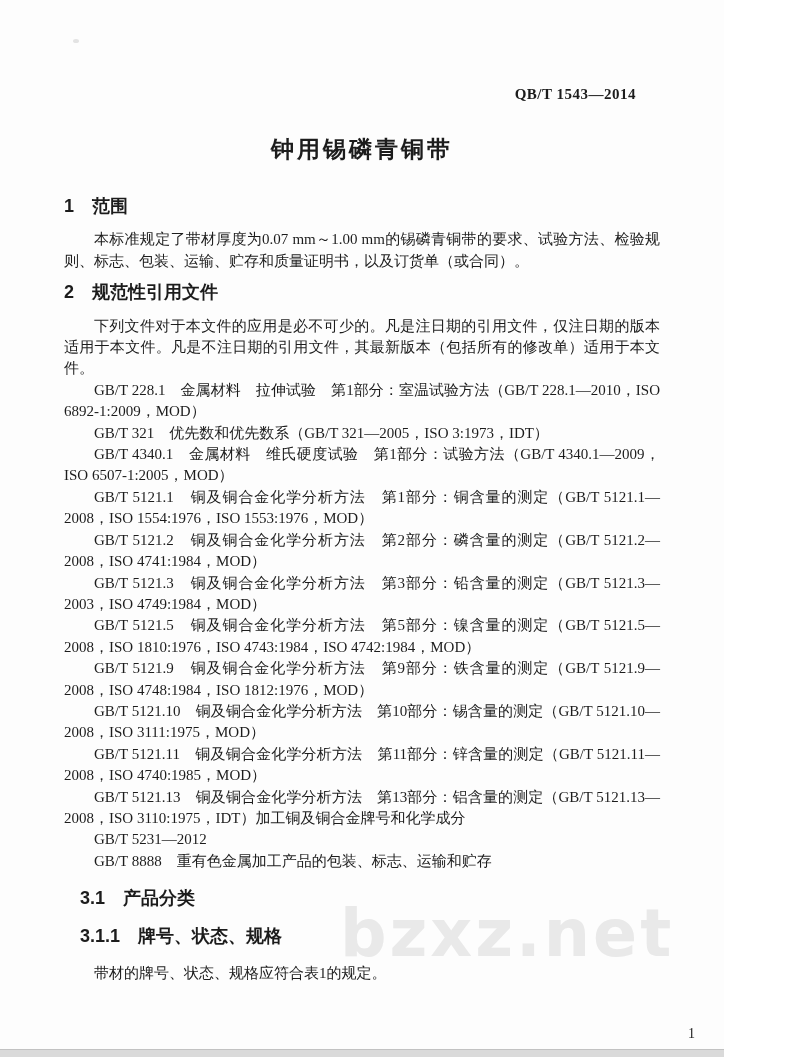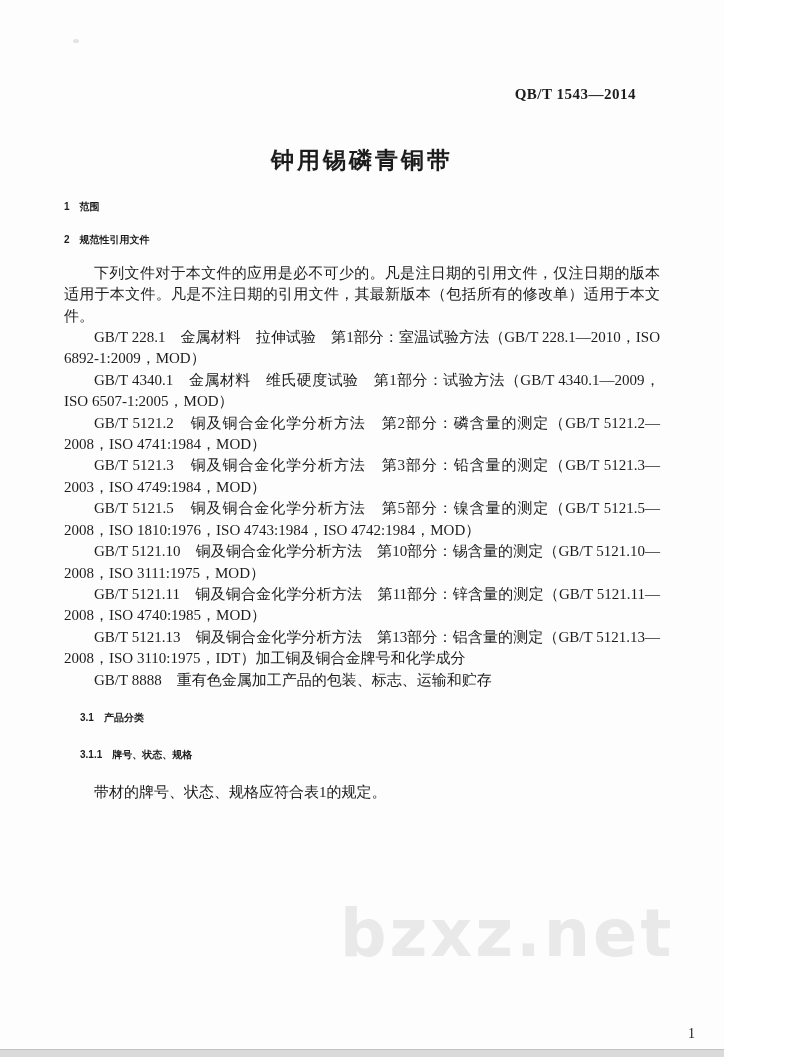--- a/index.html
+++ b/index.html
@@ -31,21 +31,20 @@
   .title {
     position: absolute;
     top: 134px;
     left: 0;
     width: 100%;
     text-align: center;
     font-family: "Liberation Sans", "DejaVu Sans", sans-serif;
     font-size: 23px;
     font-weight: bold;
     letter-spacing: 3px;
-    margin-top: 11px;
   }
   .watermark {
     position: absolute;
     left: 340px;
     top: 896px;
     font-family: "DejaVu Sans", "Liberation Sans", sans-serif;
     font-size: 65px;
     font-weight: bold;
     letter-spacing: 3px;
     color: #e9e9e9;
@@ -57,21 +56,21 @@
     top: 196px;
     left: 64px;
     right: 64px;
     z-index: 1;
     font-size: 15px;
     line-height: 21.4px;
     text-align: justify;
   }
   .h-num {
     font-family: "Liberation Sans", "DejaVu Sans", sans-serif;
-    font-size: 10px;
+    font-size: 18px;
     font-weight: bold;
   }
   .h1-sec { margin: 0 0 12px 0; }
   .h2-sec { margin: 10px 0 12px 0; }
   .h3-sec { margin: 8px 0 8px 0; }
   .h4-sec { margin: 16px; }
   .indent { text-indent: 2em; }
   .ref { text-indent: 2em; }
   .page-number {
     position: absolute;
@@ -98,32 +97,37 @@
 
   <div class="doc-code">QB/T 1543—2014</div>
 
   <div class="title">钟用锡磷青铜带</div>
 
   <div class="watermark">bzxz.net</div>
 
   <div class="content">
 
     <div class="h-num h1-sec">1　范围</div>
+    <p class="indent">本标准规定了带材厚度为0.07 mm～1.00 mm的锡磷青铜带的要求、试验方法、检验规则、标志、包装、运输、贮存和质量证明书，以及订货单（或合同）。</p>
 
     <div class="h-num h2-sec">2　规范性引用文件</div>
     <p class="indent">下列文件对于本文件的应用是必不可少的。凡是注日期的引用文件，仅注日期的版本适用于本文件。凡是不注日期的引用文件，其最新版本（包括所有的修改单）适用于本文件。</p>
 
     <p class="ref">GB/T 228.1　金属材料　拉伸试验　第1部分：室温试验方法（GB/T 228.1—2010，ISO 6892-1:2009，MOD）</p>
+    <p class="ref">GB/T 321　优先数和优先数系（GB/T 321—2005，ISO 3:1973，IDT）</p>
     <p class="ref">GB/T 4340.1　金属材料　维氏硬度试验　第1部分：试验方法（GB/T 4340.1—2009，ISO 6507-1:2005，MOD）</p>
+    <p class="ref">GB/T 5121.1　铜及铜合金化学分析方法　第1部分：铜含量的测定（GB/T 5121.1—2008，ISO 1554:1976，ISO 1553:1976，MOD）</p>
     <p class="ref">GB/T 5121.2　铜及铜合金化学分析方法　第2部分：磷含量的测定（GB/T 5121.2—2008，ISO 4741:1984，MOD）</p>
     <p class="ref">GB/T 5121.3　铜及铜合金化学分析方法　第3部分：铅含量的测定（GB/T 5121.3—2003，ISO 4749:1984，MOD）</p>
     <p class="ref">GB/T 5121.5　铜及铜合金化学分析方法　第5部分：镍含量的测定（GB/T 5121.5—2008，ISO 1810:1976，ISO 4743:1984，ISO 4742:1984，MOD）</p>
+    <p class="ref">GB/T 5121.9　铜及铜合金化学分析方法　第9部分：铁含量的测定（GB/T 5121.9—2008，ISO 4748:1984，ISO 1812:1976，MOD）</p>
     <p class="ref">GB/T 5121.10　铜及铜合金化学分析方法　第10部分：锡含量的测定（GB/T 5121.10—2008，ISO 3111:1975，MOD）</p>
     <p class="ref">GB/T 5121.11　铜及铜合金化学分析方法　第11部分：锌含量的测定（GB/T 5121.11—2008，ISO 4740:1985，MOD）</p>
     <p class="ref">GB/T 5121.13　铜及铜合金化学分析方法　第13部分：铝含量的测定（GB/T 5121.13—2008，ISO 3110:1975，IDT）加工铜及铜合金牌号和化学成分</p>
+    <p class="ref">GB/T 5231—2012</p>
     <p class="ref">GB/T 8888　重有色金属加工产品的包装、标志、运输和贮存</p>
 
     <div class="h-num h4-sec">3.1　产品分类</div>
     <div class="h-num h4-sec">3.1.1　牌号、状态、规格</div>
     <p class="indent">带材的牌号、状态、规格应符合表1的规定。</p>
 
   </div>
 
   <div class="page-number">1</div>
 

